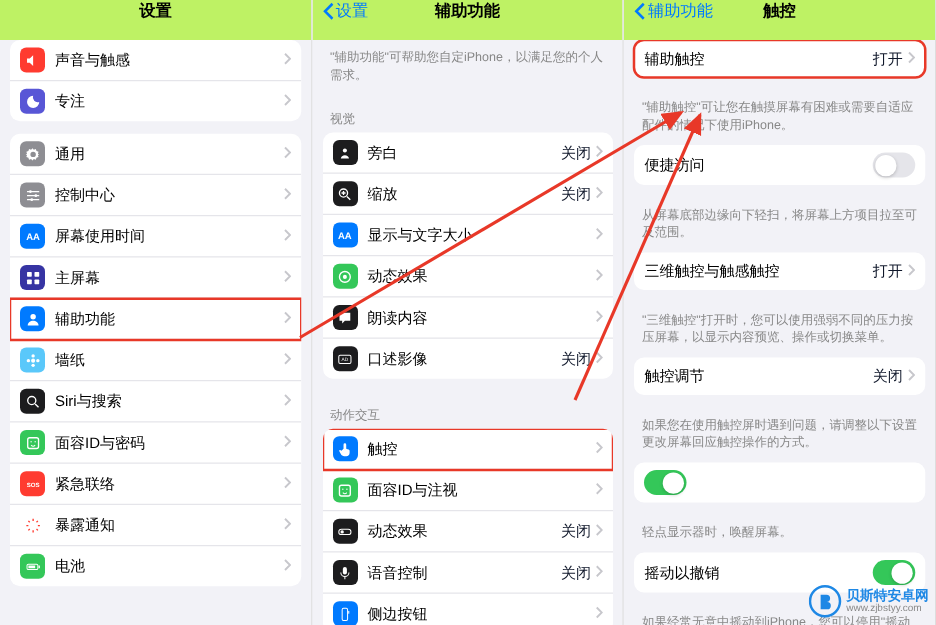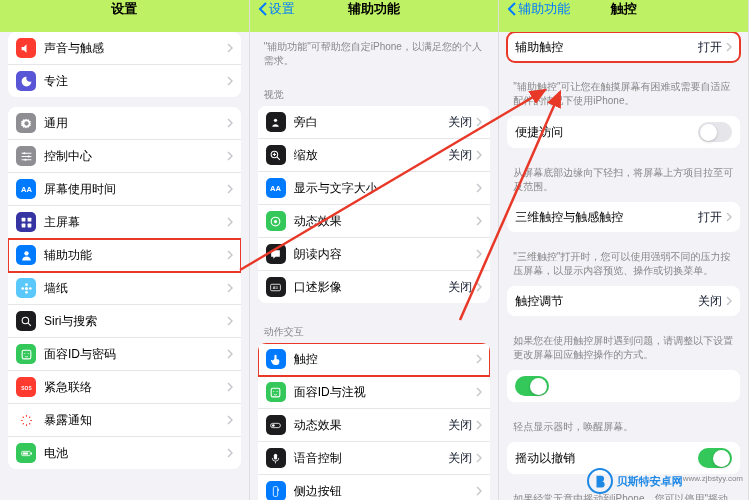--- a/index.html
+++ b/index.html
@@ -24,21 +24,21 @@
 .chev svg{width:6px;height:10px}
 .toggle{width:34px;height:20px;border-radius:10px;position:relative;background:#e5e5ea}
 .toggle.on{background:#34c759}
 .toggle::after{content:"";position:absolute;width:17px;height:17px;border-radius:50%;background:#fff;top:1.5px;left:2px;box-shadow:0 1px 3px rgba(0,0,0,.2)}
 .toggle.on::after{left:auto;right:2px}
 .hl{outline:2.5px solid #e83828;outline-offset:-1px}
 svg.arrow{position:absolute;z-index:100}
 .wm{position:absolute;bottom:6px;right:6px;display:flex;align-items:center;z-index:50}
 .wm-logo{width:26px;height:26px;border-radius:50%;border:2px solid #1e88e5;display:flex;align-items:center;justify-content:center;margin-right:4px}
 .wm-logo svg{width:14px;height:14px;fill:#1e88e5}
-.wm-txt{display:flex;flex-direction:row;line-height:1.1}
+.wm-txt{display:flex;flex-direction:column;line-height:1.1}
 .wm-txt span:first-child{font-size:11px;font-weight:bold;color:#1e88e5}
 .wm-txt span:last-child{font-size:8px;color:#888}
 </style>
 </head>
 <body>
 
 <div class="col">
 <div class="hdr">
       <div class="hdr-title">设置</div>
     </div>

